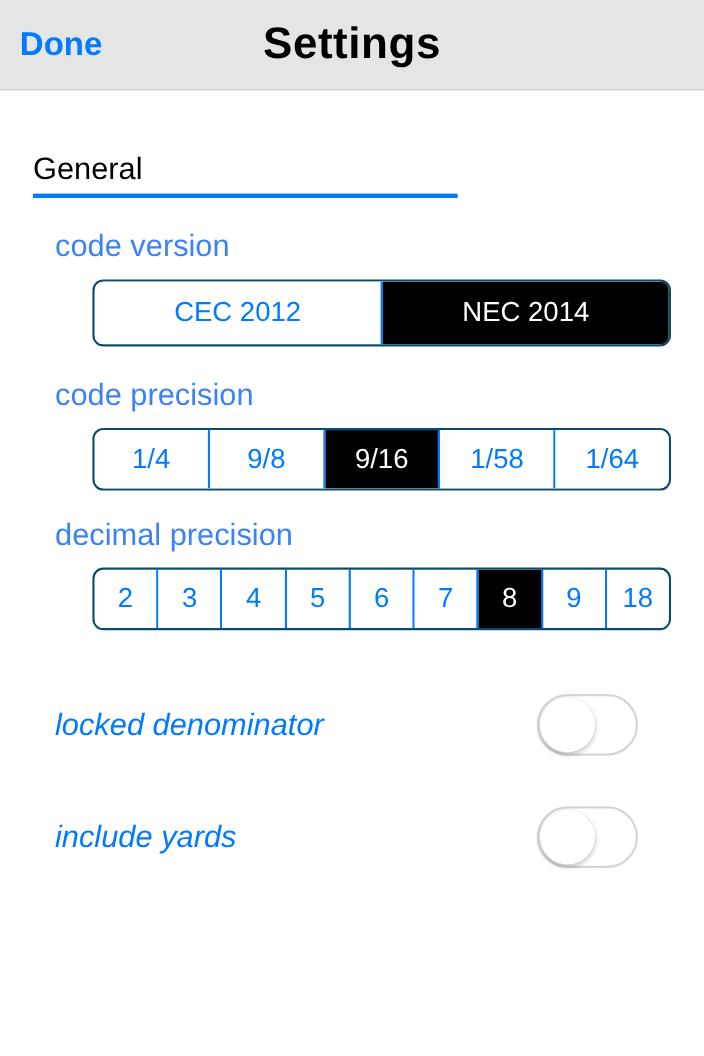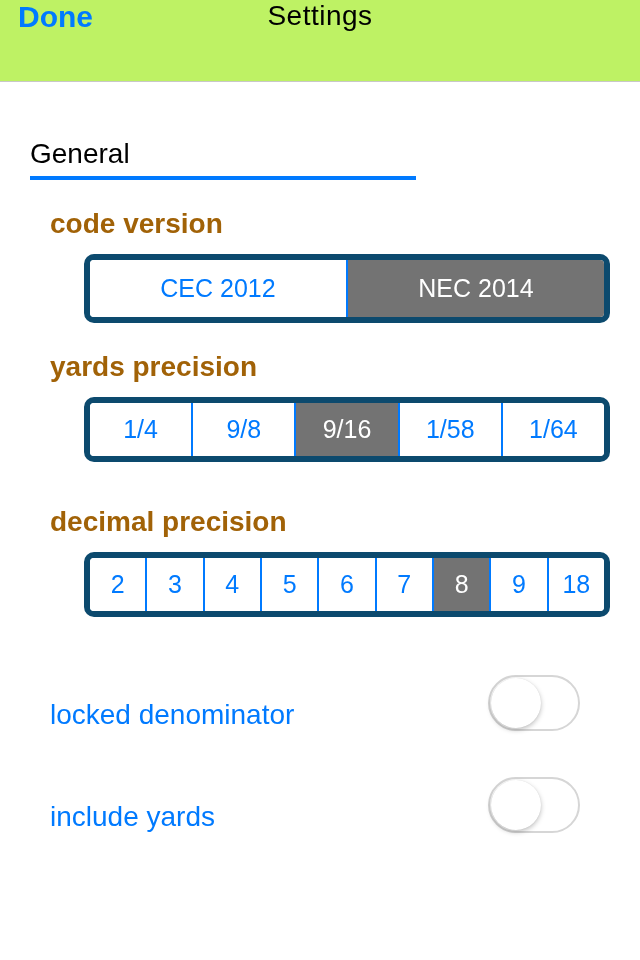--- a/index.html
+++ b/index.html
@@ -10,99 +10,101 @@
       -webkit-font-smoothing: antialiased;
     }
     body {
       width: 640px;
       height: 960px;
       background: #ffffff;
       overflow: hidden;
     }
     .navbar {
       height: 82px;
-      background: #bef264;
+      background: #e5e5e5;
       border-bottom: 1px solid #c8c8c8;
       display: flex;
+      align-items: center;
       position: relative;
     }
     .navbar-done {
       color: #007aff;
       font-size: 30px;
       font-weight: 600;
       padding-left: 18px;
       cursor: pointer;
     }
     .navbar-title {
       position: absolute;
       left: 0;
       right: 0;
       text-align: center;
-      font-size: 28px;
-      font-weight: 400;
+      font-size: 40px;
+      font-weight: 700;
       letter-spacing: 0.5px;
       pointer-events: none;
     }
     .content {
       padding: 20px 30px;
     }
     .section-header {
       font-size: 28px;
       font-weight: 400;
       color: #000;
       margin-top: 36px;
       margin-bottom: 0;
       padding-bottom: 6px;
       border-bottom: 4px solid #007aff;
       display: inline-block;
       width: 386px;
     }
     .row-label {
-      color: #a16207;
+      color: #3b82f6;
       font-size: 28px;
-      font-weight: 700;
+      font-weight: 400;
       margin-top: 28px;
       margin-left: 20px;
     }
     .segmented {
       display: flex;
       margin-top: 14px;
       margin-left: 54px;
-      border: 6px solid #0c4a6e;
+      border: 2px solid #0c4a6e;
       border-radius: 10px;
       overflow: hidden;
     }
     .segmented .seg {
       flex: 1;
       text-align: center;
       color: #007aff;
       font-size: 25px;
       padding: 12px 12px;
       border-right: 2px solid #007aff;
       cursor: pointer;
       background: #fff;
     }
     .segmented .seg:last-child {
       border-right: none;
     }
     .segmented .seg.selected {
-      background: #737373;
+      background: #000000;
       color: #fff;
     }
     .segmented.wide .seg {
       font-size: 25px;
       padding: 14px 0;
     }
     .toggle-row {
       display: flex;
-      align-items: flex-end;
+      align-items: center;
       justify-content: space-between;
       margin-top: 46px;
       padding-left: 20px;
       padding-right: 30px;
+      font-style: italic;
     }
     .toggle-row .tlabel {
       color: #007aff;
       font-size: 28px;
     }
     .switch {
       width: 92px;
       height: 56px;
       border-radius: 28px;
       position: relative;
@@ -138,30 +140,30 @@
 
   <div class="section-header">General</div>
 
   <div class="row-label">code version</div>
   <div class="segmented wide" id="seg-codeversion">
       <div class="seg">CEC 2012</div>
       <div class="seg selected">NEC 2014</div>
     </div>
 
 
-  <div class="row-label">yards precision</div>
+  <div class="row-label">code precision</div>
   <div class="segmented" id="seg-inch">
       <div class="seg">1/4</div>
       <div class="seg">9/8</div>
       <div class="seg selected">9/16</div>
       <div class="seg">1/58</div>
       <div class="seg">1/64</div>
     </div>
 
-  <div class="row-label" style="margin-top:44px">decimal precision</div>
+  <div class="row-label" style="margin-top:24px">decimal precision</div>
   <div class="segmented" id="seg-decimal">
       <div class="seg">2</div>
       <div class="seg">3</div>
       <div class="seg">4</div>
       <div class="seg">5</div>
       <div class="seg">6</div>
       <div class="seg">7</div>
       <div class="seg selected">8</div>
       <div class="seg">9</div>
       <div class="seg">18</div>

